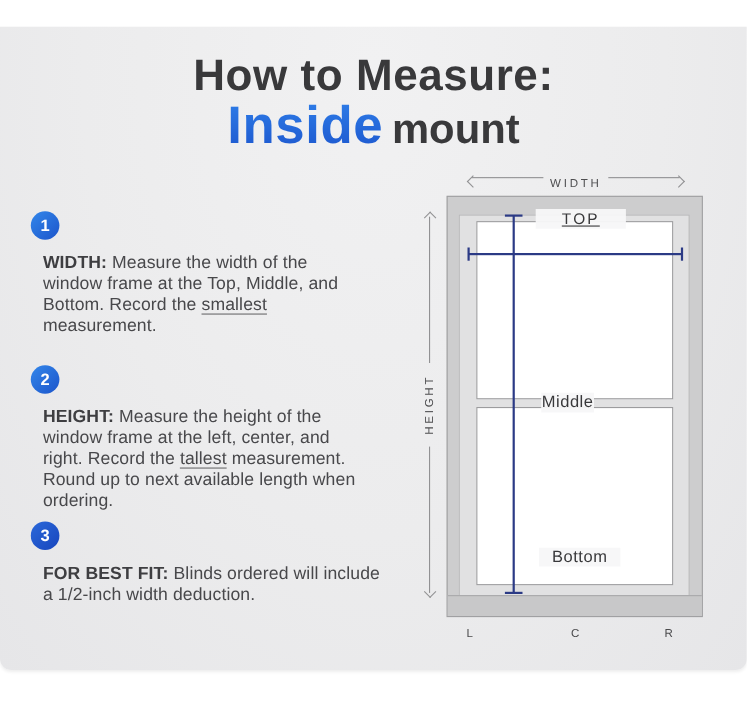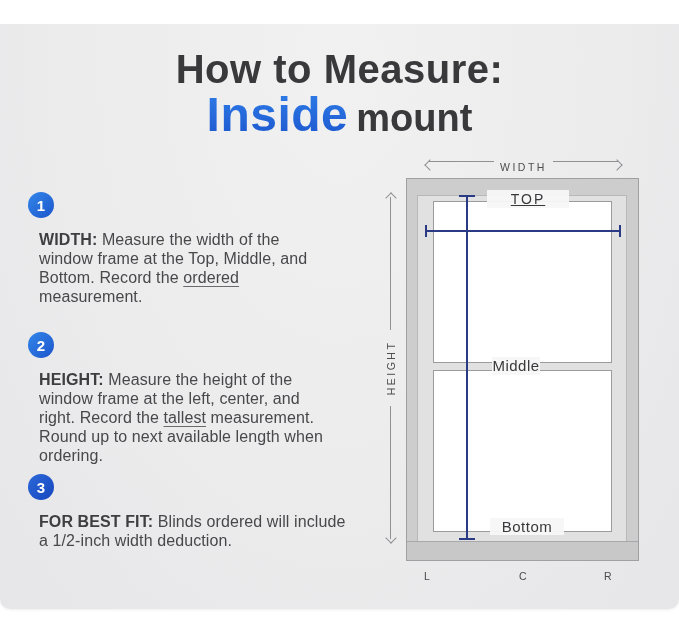--- a/index.html
+++ b/index.html
@@ -73,21 +73,21 @@
   .mv-cap-top{left:459px;top:171px;width:16px;height:2px;}
   .mv-cap-bot{left:459px;top:514px;width:16px;height:2px;}
   .mh{left:426px;top:206px;width:194px;height:2px;}
   .mh-cap-l{left:425px;top:201px;width:2px;height:12px;}
   .mh-cap-r{left:619px;top:201px;width:2px;height:12px;}
 
   
   .pill{position:absolute;background:rgba(247,247,248,.95);color:#39393b;text-align:center;}
   .pill-top{left:487px;top:166px;width:82px;height:18px;line-height:18px;font-size:14px;letter-spacing:2px;text-decoration:underline;}
   .pill-mid{left:492px;top:333px;width:48px;height:18px;line-height:18px;font-size:15px;letter-spacing:.5px;}
-  .pill-bot{left:490px;top:494px;width:74px;height:17px;line-height:17px;font-size:15px;letter-spacing:.5px;}
+  .pill-bot{left:490px;top:474px;width:74px;height:17px;line-height:17px;font-size:15px;letter-spacing:.5px;}
 
   .mark{position:absolute;top:546px;font-size:10.5px;letter-spacing:1px;color:#4a4a4c;}
   .mark-l{left:424px;} .mark-c{left:519px;} .mark-r{left:604px;}
 
   
   .example{position:absolute;left:0;top:585px;width:679px;height:57px;background:#fff;text-align:center;}
   .ex-head{margin-top:13px;font-size:17px;font-weight:700;color:var(--example-heading);letter-spacing:.5px;}
   .ex-line{margin-top:3px;font-size:14.5px;color:#3a3a3c;}
   .ex-line .seg-b{color:#333335;}
 </style>
@@ -102,21 +102,21 @@
       <div class="t1">How to Measure:</div>
       <div class="t2">
         <span class="hl">Inside</span><span class="sfx">mount</span>
       </div>
     </div>
 
     <div class="step" style="top:168px;">
       <div class="badge">1</div>
       <p class="step-text"><span class="seg-b">WIDTH:</span><span> Measure the width of the
 window frame at the Top, Middle, and
-Bottom. Record the </span><span class="seg-u">ordered</span><span>
+Bottom. Record the </span><span class="seg-u">smallest</span><span>
 measurement.</span></p>
     </div>
 
     <div class="step" style="top:308px;">
       <div class="badge">2</div>
       <p class="step-text"><span class="seg-b">HEIGHT:</span><span> Measure the height of the
 window frame at the left, center, and
 right. Record the </span><span class="seg-u">tallest</span><span> measurement.
 Round up to next available length when
 ordering.</span></p>

